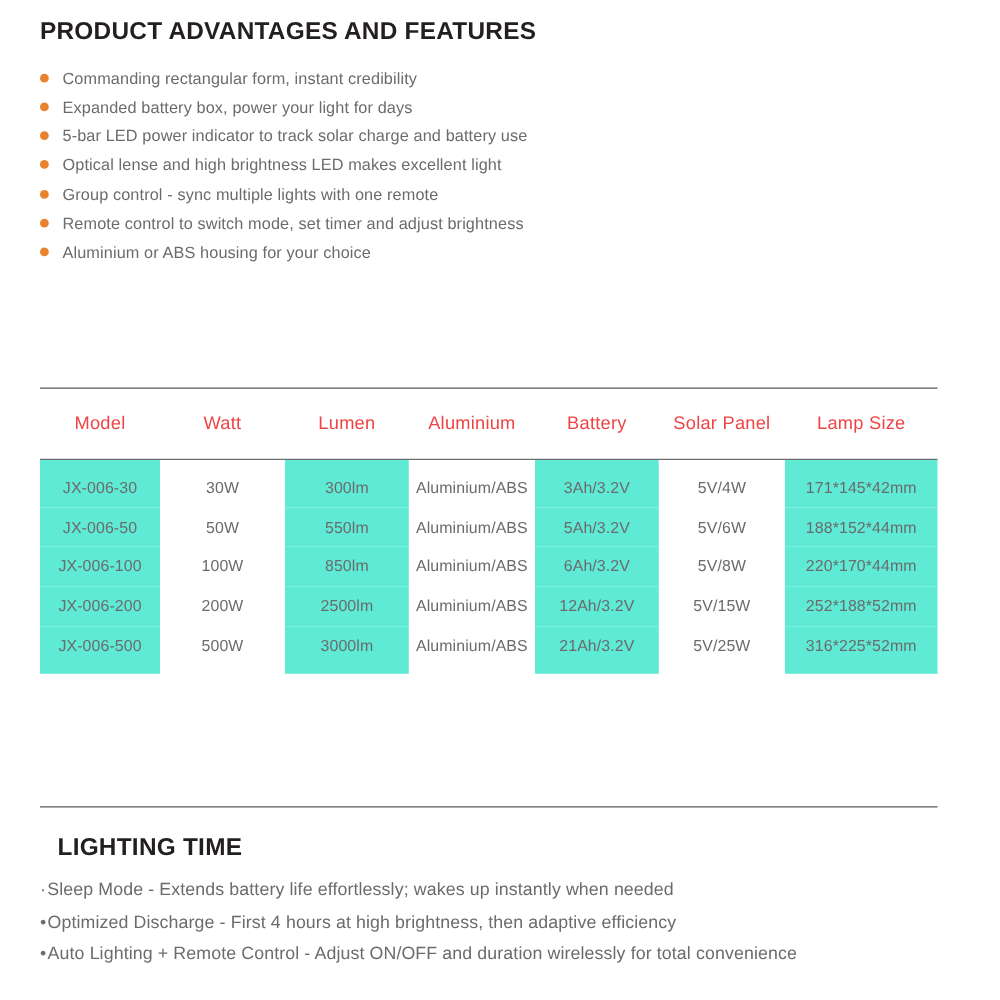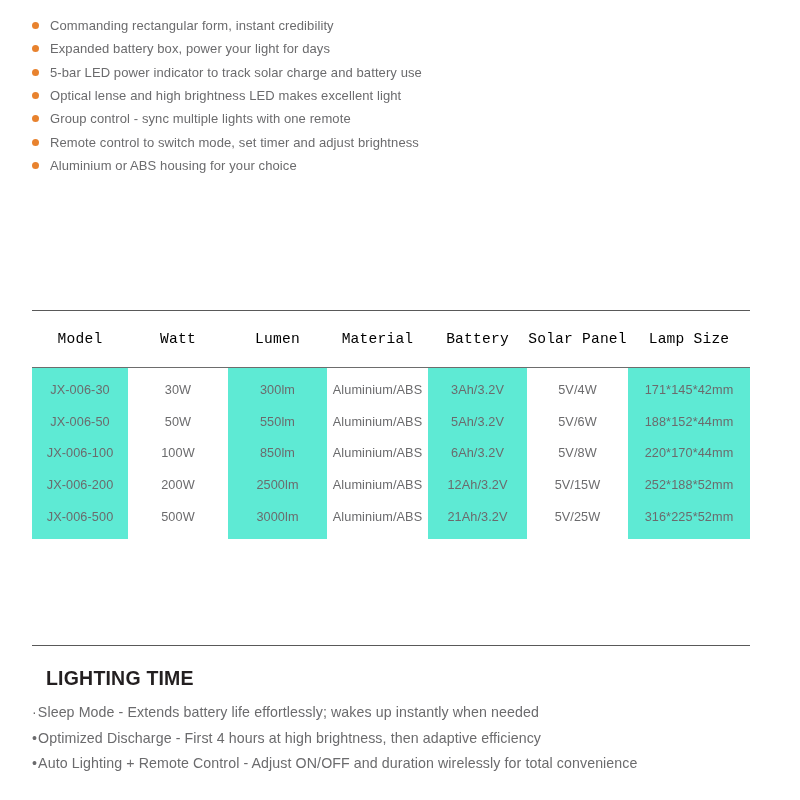--- a/index.html
+++ b/index.html
@@ -95,23 +95,22 @@
   table.spec th, table.spec td {
     text-align: center;
     font-weight: normal;
     padding: 0;
     border: none;
   }
   table.spec th {
     height: 56px;
     vertical-align: middle;
     font-size: 14.6px;
-    color: #000000;
+    color: #ef4444;
     letter-spacing: 0.2px;
-    font-family: Liberation Mono, monospace;
   }
   table.spec td {
     height: 31.7px;
     vertical-align: middle;
     font-size: 12.7px;
     color: #6b6b6d;
     letter-spacing: 0.1px;
   }
   table.spec tbody tr:first-child td { padding-top: 6px; }
   table.spec tbody tr:last-child td  { padding-bottom: 7px; }
@@ -166,20 +165,21 @@
     margin-right: 1px;
   }
   .lighting-text { white-space: nowrap; }
 </style>
 </head>
 <body>
 
 <div class="page">
 
   <section class="section-advantages">
+    <h1 class="section-title">PRODUCT ADVANTAGES AND FEATURES</h1>
 
     <ul class="feature-list">
       <li class="feature-item">
         <span class="bullet-dot"></span>
         <span class="feature-text">Commanding rectangular form, instant credibility</span>
       </li>
       <li class="feature-item">
         <span class="bullet-dot"></span>
         <span class="feature-text">Expanded battery box, power your light for days</span>
       </li>
@@ -217,21 +217,21 @@
           <col class="col-mat">
         <col class="col-batt">
           <col class="col-solar">
           <col class="col-size">
       </colgroup>
       <thead>
         <tr>
           <th>Model</th>
           <th>Watt</th>
           <th>Lumen</th>
-          <th>Material</th>
+          <th>Aluminium</th>
           <th>Battery</th>
           <th>Solar Panel</th>
           <th>Lamp Size</th>
         </tr>
       </thead>
     </table>
 
     <div class="rule rule-thin header-rule-bottom"></div>
 
     <table class="spec">

